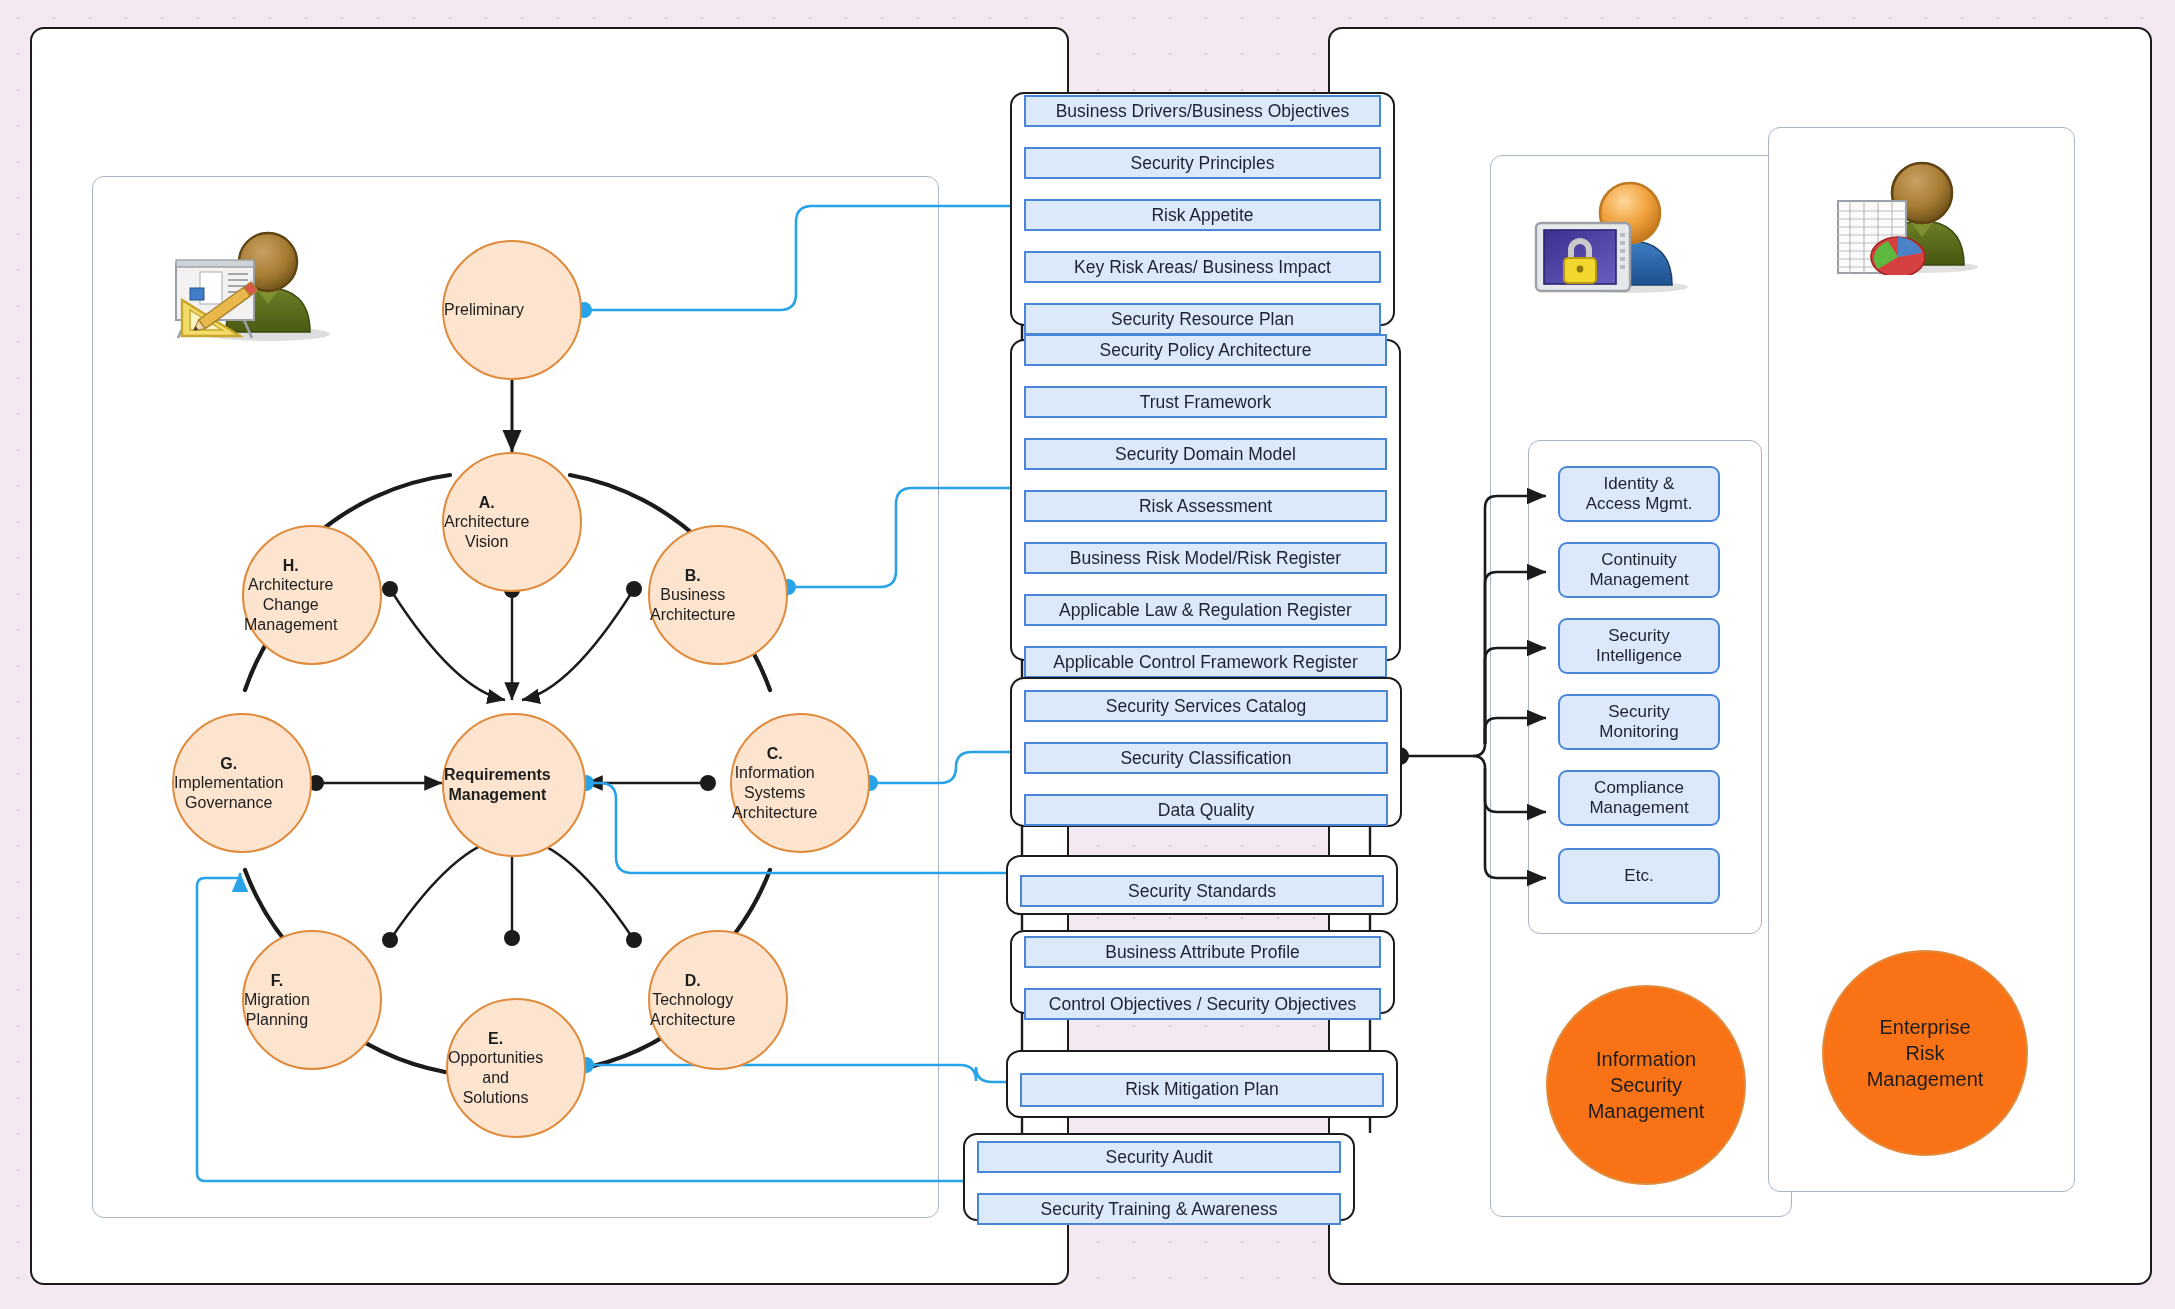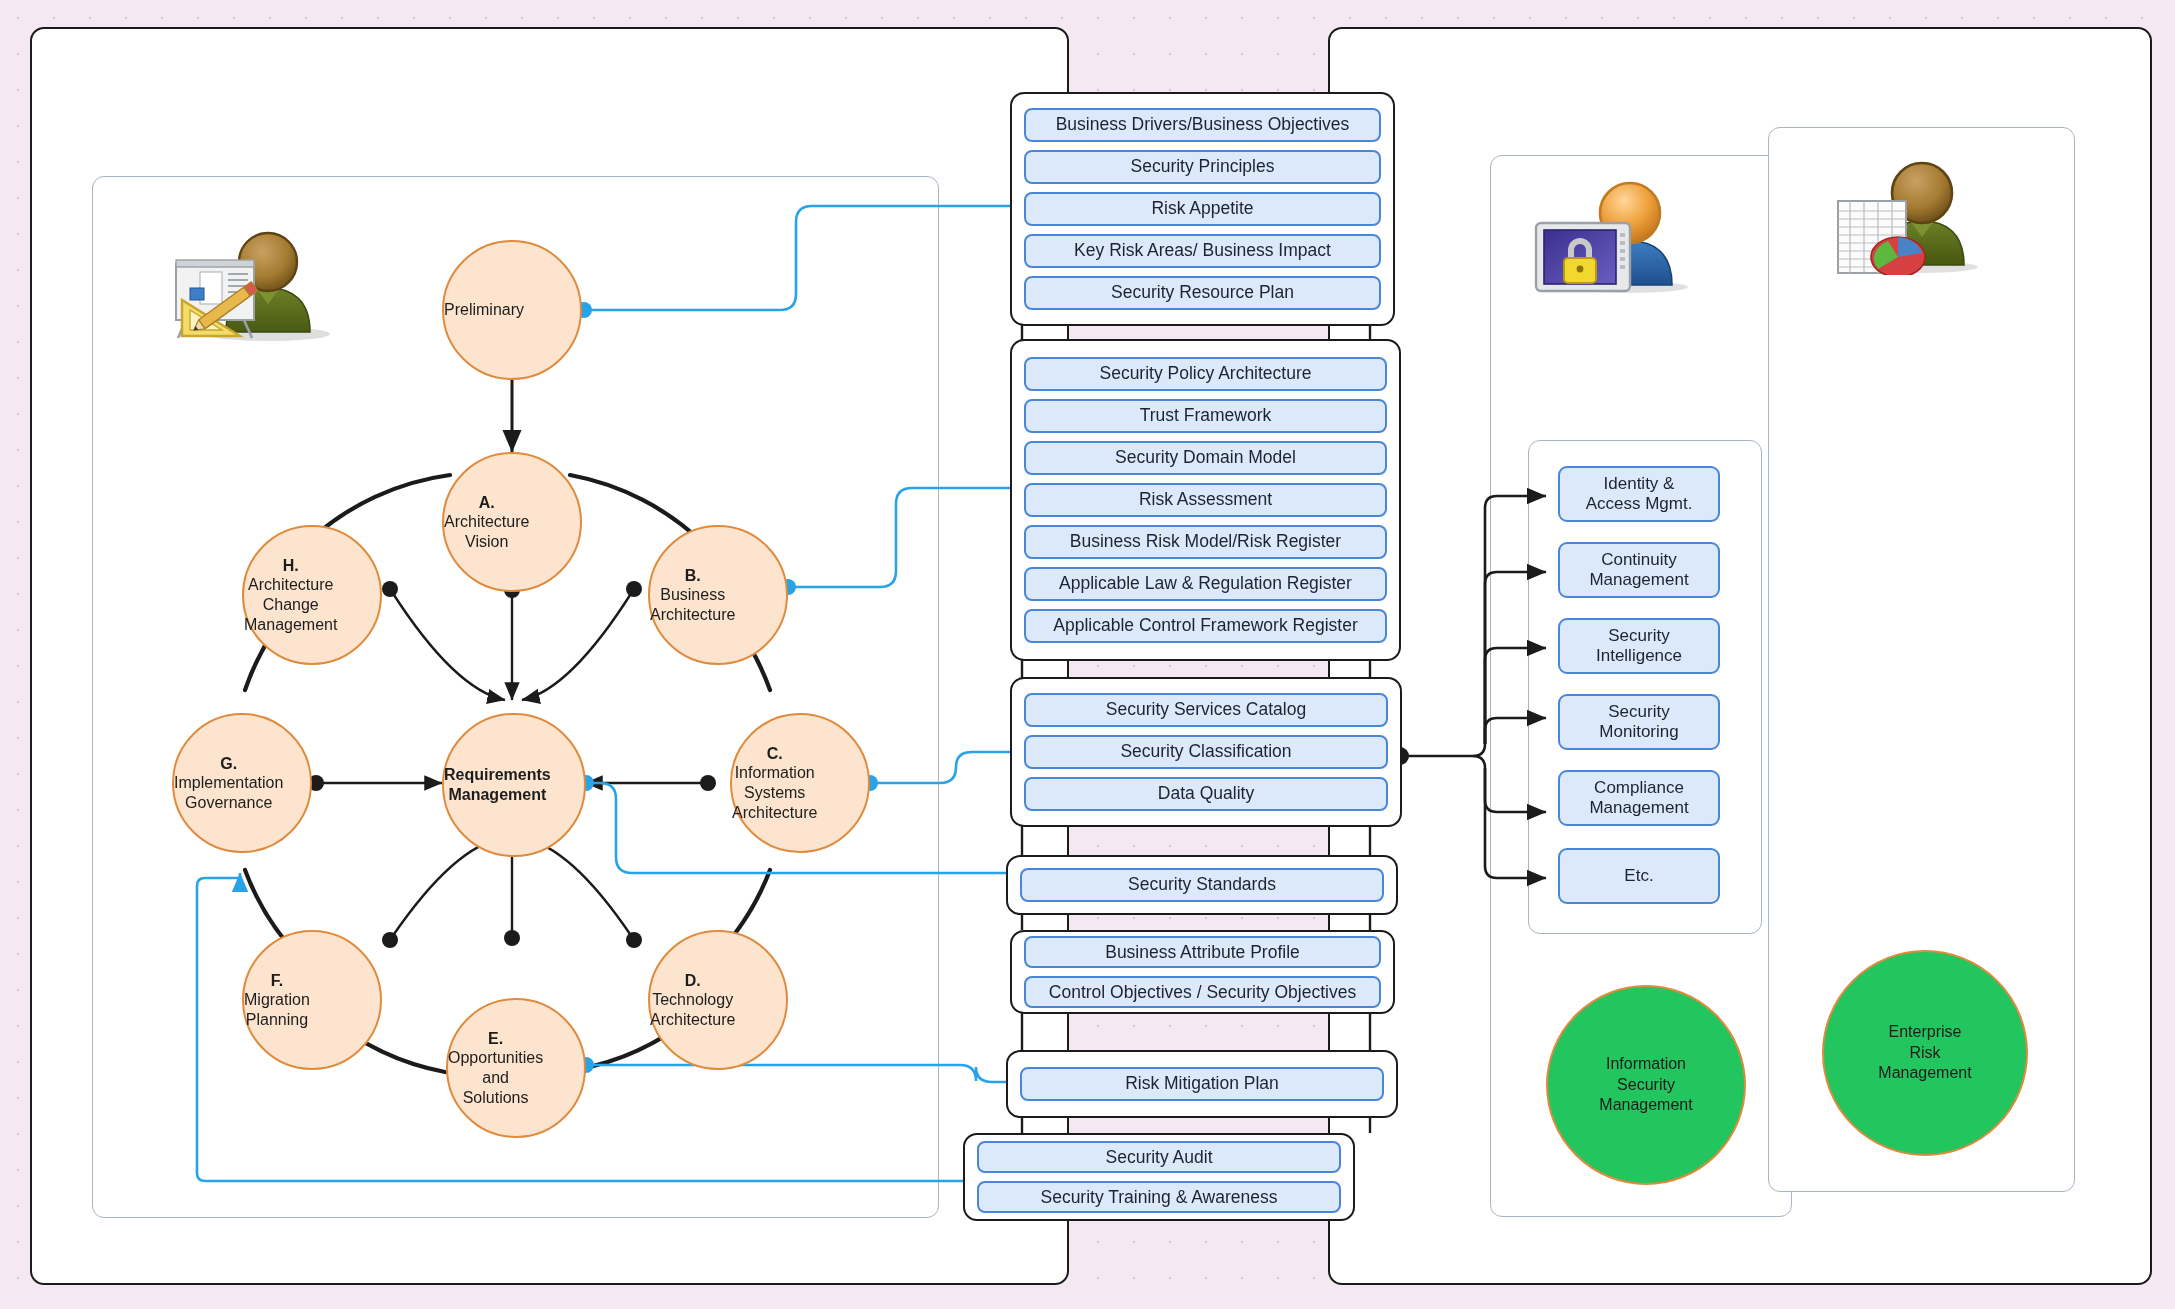--- a/index.html
+++ b/index.html
@@ -23,45 +23,45 @@
   .panel-light{
     position:absolute;background:#ffffff;border:1.6px solid #a9b4c4;border-radius:12px;
   }
   
   .grp{
     position:absolute;background:#ffffff;border:2.6px solid #1b1b1b;border-radius:14px;
     display:flex;flex-direction:column;justify-content:center;gap:8px;
     padding:9px 12px;box-sizing:border-box;
   }
   .pill{
-    background:#dbe9fb;border:2.2px solid #4a86d8;border-radius:8px;
+    background:#dbe9fb;border:2.2px solid #4a86d8;border-radius:0;
     height:30px;line-height:28px;text-align:center;
-    font-size:17.5px;color:#1d2430;white-space:nowrap;
+    font-size:17.5px;color:#1d2430;white-space:nowrap;margin-top:12px;
   }
   
   .cap{
     position:absolute;background:#dbe9fb;border:2.4px solid #4a86d8;border-radius:9px;
     width:158px;height:52px;display:flex;align-items:center;justify-content:center;
     text-align:center;font-size:17px;line-height:1.18;color:#1d2430;
   }
   
   .circ{
     position:absolute;border-radius:50%;
     background:#fce4cf;border:2.6px solid #e08a3c;
     display:flex;align-items:center;justify-content:flex-start;text-align:center;
     font-size:16px;line-height:1.22;color:#1d1d1d;box-sizing:border-box;
   }
   .circ b{font-weight:bold;}
   .circ.bold{font-weight:bold;}
   
   .bigcirc{
     position:absolute;border-radius:50%;
-    background:#22c55e;border:2.4px solid #e08a3c;
+    background:#f97316;border:2.4px solid #e08a3c;
     display:flex;align-items:center;justify-content:center;text-align:center;
-    font-size:16px;line-height:1.3;color:#1d1d1d;
+    font-size:20px;line-height:1.3;color:#1d1d1d;
   }
   svg.layer{position:absolute;left:0;top:0;width:2175px;height:1309px;pointer-events:none;}
   .icon-wrap{position:absolute;}
 </style>
 </head>
 <body>
 
 <div id="canvas-dots"></div>
 
 <div class="panel-dark" style="left:30px;top:27px;width:1035px;height:1254px;"></div>

